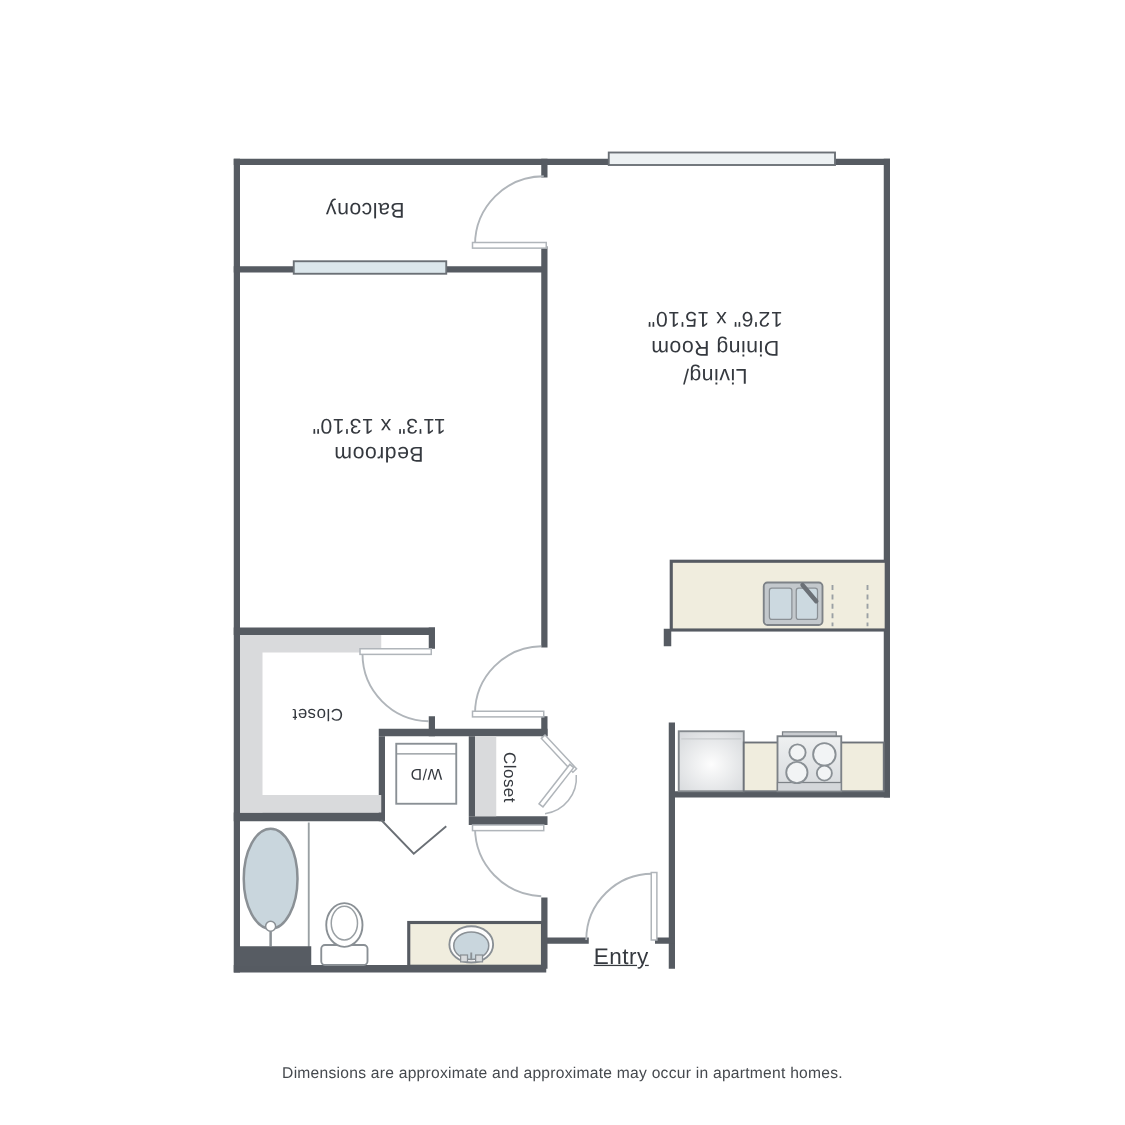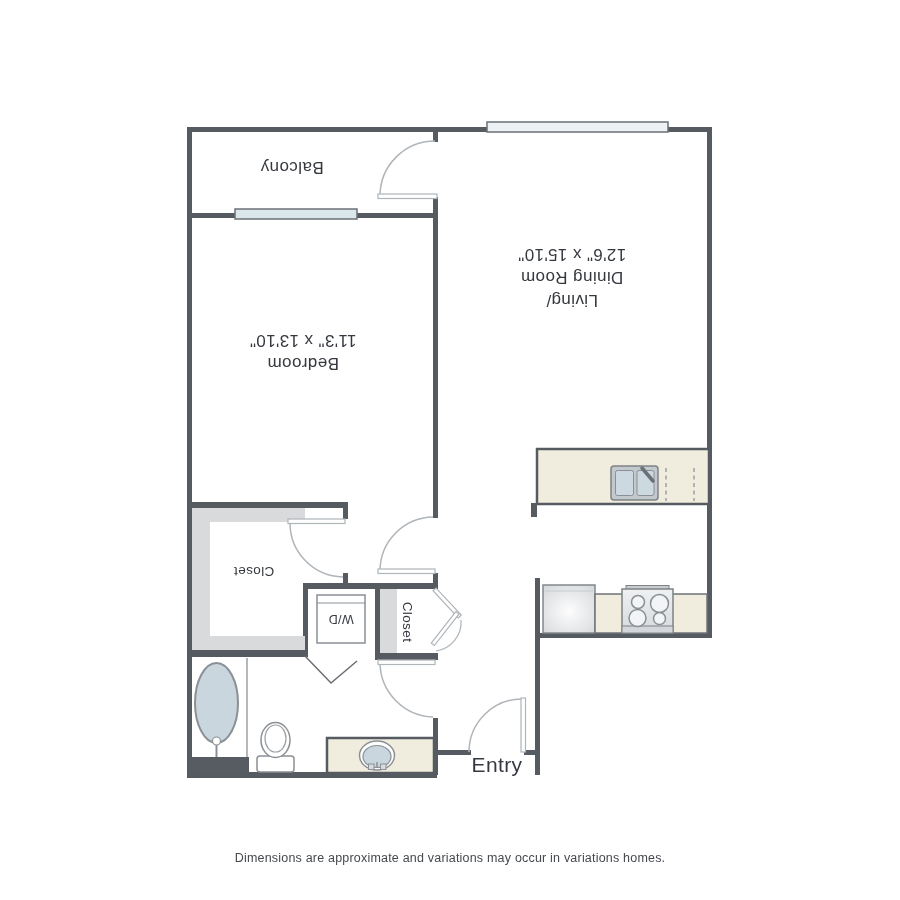--- a/index.html
+++ b/index.html
@@ -6,21 +6,21 @@
   .canvas{position:relative;width:900px;height:900px;background:#fff;overflow:hidden;
           font-family:"Liberation Sans",sans-serif;}
   .plan-svg{position:absolute;left:0;top:0;}
   .lbl{position:absolute;color:#35393f;white-space:nowrap;text-align:center;
        line-height:1.35;letter-spacing:.4px;
        transform:translate(-50%,-50%) rotate(180deg);}
   .lbl span{display:block;}
   .rot0{transform:translate(-50%,-50%);}
   .rot90{transform:translate(-50%,-50%) rotate(90deg);}
   .fs17{font-size:17px;}
-  .fs15{font-size:21px;}
+  .fs15{font-size:18px;text-decoration:underline;}
   .fs13{font-size:13.5px;}
   .fs12{font-size:12.5px;}
   .disclaimer{position:absolute;left:450px;top:858px;transform:translate(-50%,-50%);
               font-size:12.5px;color:#45494e;letter-spacing:.2px;white-space:nowrap;}
 </style>
 </head>
 <body>
 
 <div class="canvas">
 
@@ -183,15 +183,15 @@
 </div>
 
 <div class="lbl fs13 rot90" style="left:407px;top:622px;">
   <span>Closet</span>
 </div>
 
 <div class="lbl fs15 rot0" style="left:497px;top:765px;">
   <span>Entry</span>
 </div>
 
-<div class="disclaimer">Dimensions are approximate and variations may occur in variations homes.</div>
+<div class="disclaimer">Dimensions are approximate and approximate may occur in apartment homes.</div>
 
 </div>
 
 </body></html>

